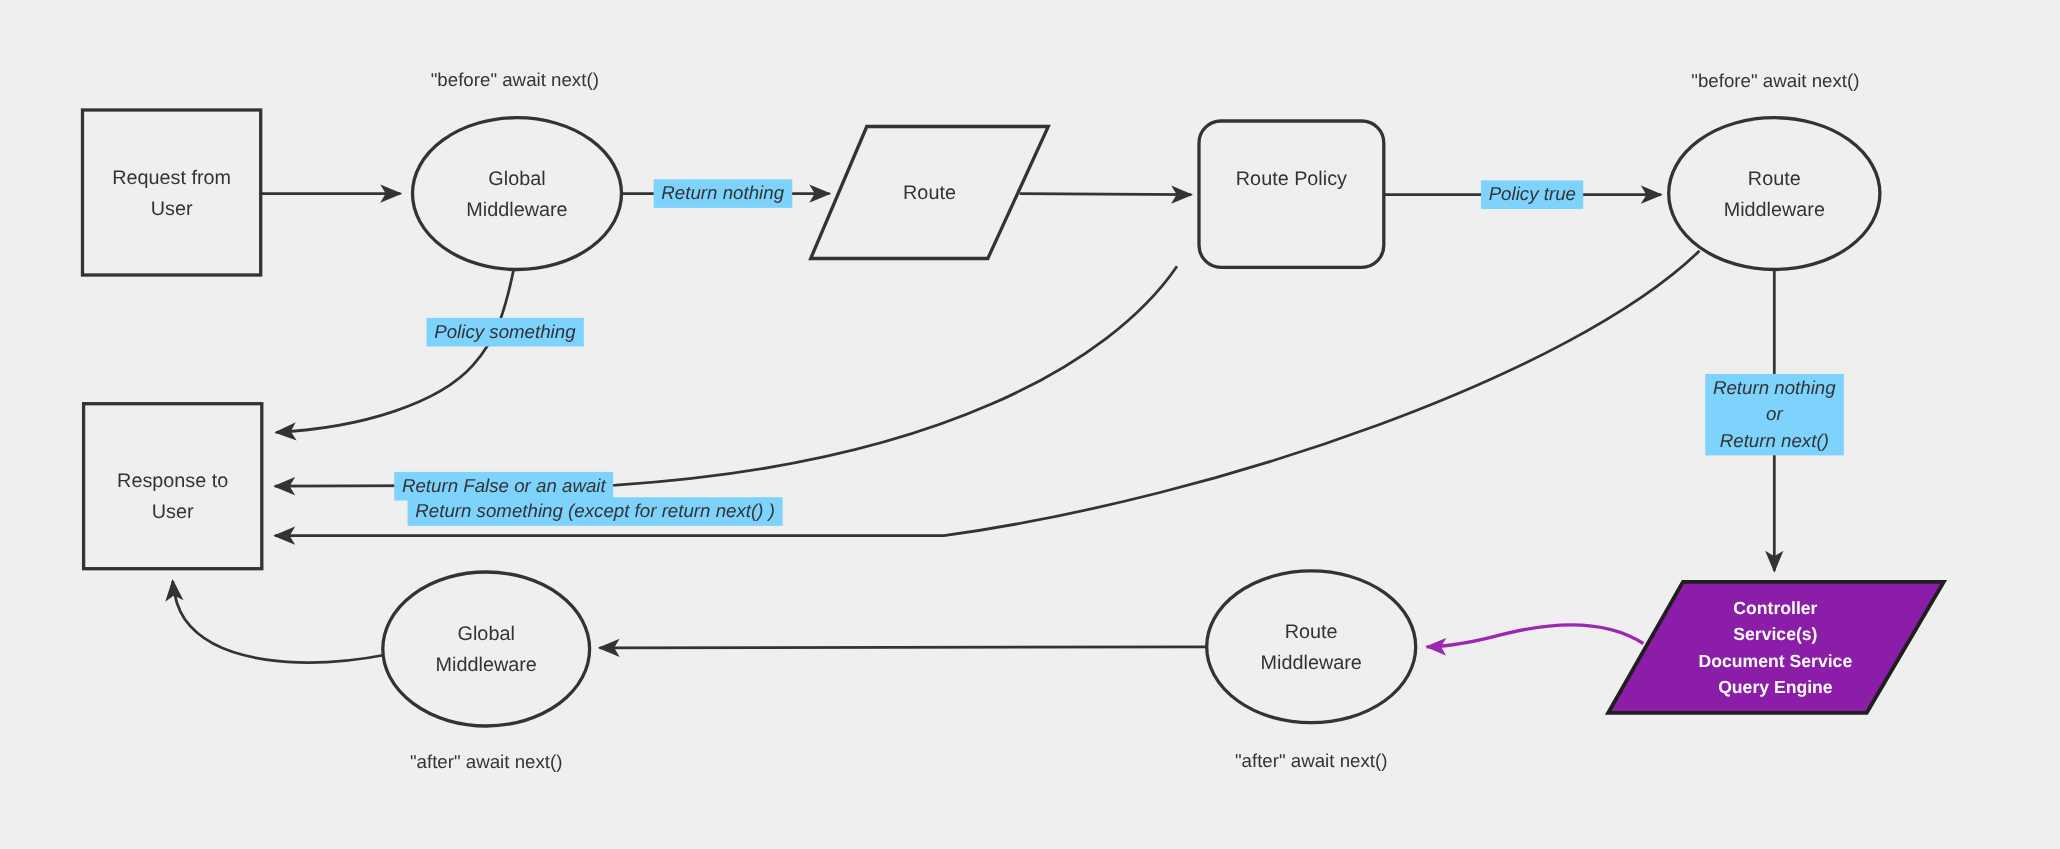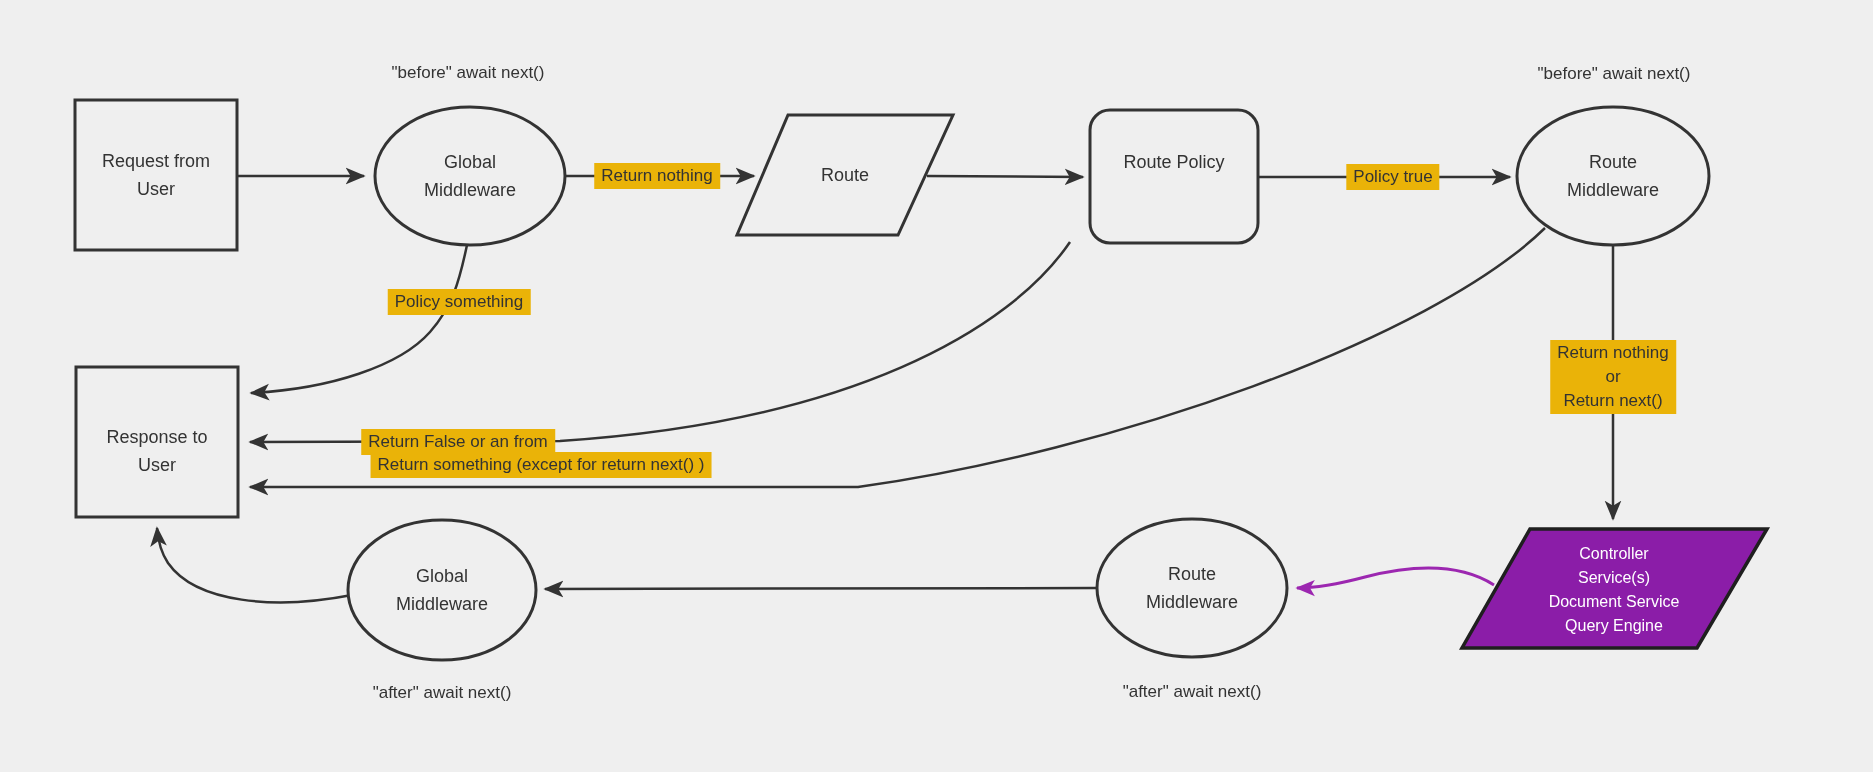--- a/index.html
+++ b/index.html
@@ -17,29 +17,30 @@
     transform:translate(-50%,-50%);
     text-align:center;
     white-space:pre-line;
     color:#333333;
     font-size:18px;
     line-height:27px;
     z-index:2;
   }
   .node-lbl{font-size:18px;line-height:28px;}
   .edge-lbl{
-    background:#eab308;
+    background:#7dd3fc;
     padding:1px 7px;
     font-size:17px;
     line-height:24px;
+    font-style:italic;
   }
   .annotation-lbl{font-size:17px;line-height:22px;}
   .controller-lbl{
     color:#ffffff;
-    font-weight:400;
+    font-weight:700;
     font-size:16px;
     line-height:24px;
   }
 </style>
 </head>
 <body>
 
 <div class="stage">
 
   <svg class="svg-layer" width="1873" height="772" viewBox="0 0 1873 772">
@@ -95,19 +96,19 @@
 User</div>
 
   <div class="lbl annotation-lbl" style="left:468px;top:73px;">"before" await next()</div>
   <div class="lbl annotation-lbl" style="left:1614px;top:74px;">"before" await next()</div>
   <div class="lbl annotation-lbl" style="left:442px;top:693px;">"after" await next()</div>
   <div class="lbl annotation-lbl" style="left:1192px;top:692px;">"after" await next()</div>
 
   <div class="lbl edge-lbl" style="left:657px;top:176px;">Return nothing</div>
   <div class="lbl edge-lbl" style="left:1393px;top:177px;">Policy true</div>
   <div class="lbl edge-lbl" style="left:459px;top:302px;">Policy something</div>
-  <div class="lbl edge-lbl" style="left:458px;top:442px;">Return False or an from</div>
+  <div class="lbl edge-lbl" style="left:458px;top:442px;">Return False or an await</div>
   <div class="lbl edge-lbl" style="left:541px;top:465px;">Return something (except for return next() )</div>
   <div class="lbl edge-lbl" style="left:1613px;top:377px;">Return nothing
 or
 Return next()</div>
 
 </div>
 
 </body></html>

